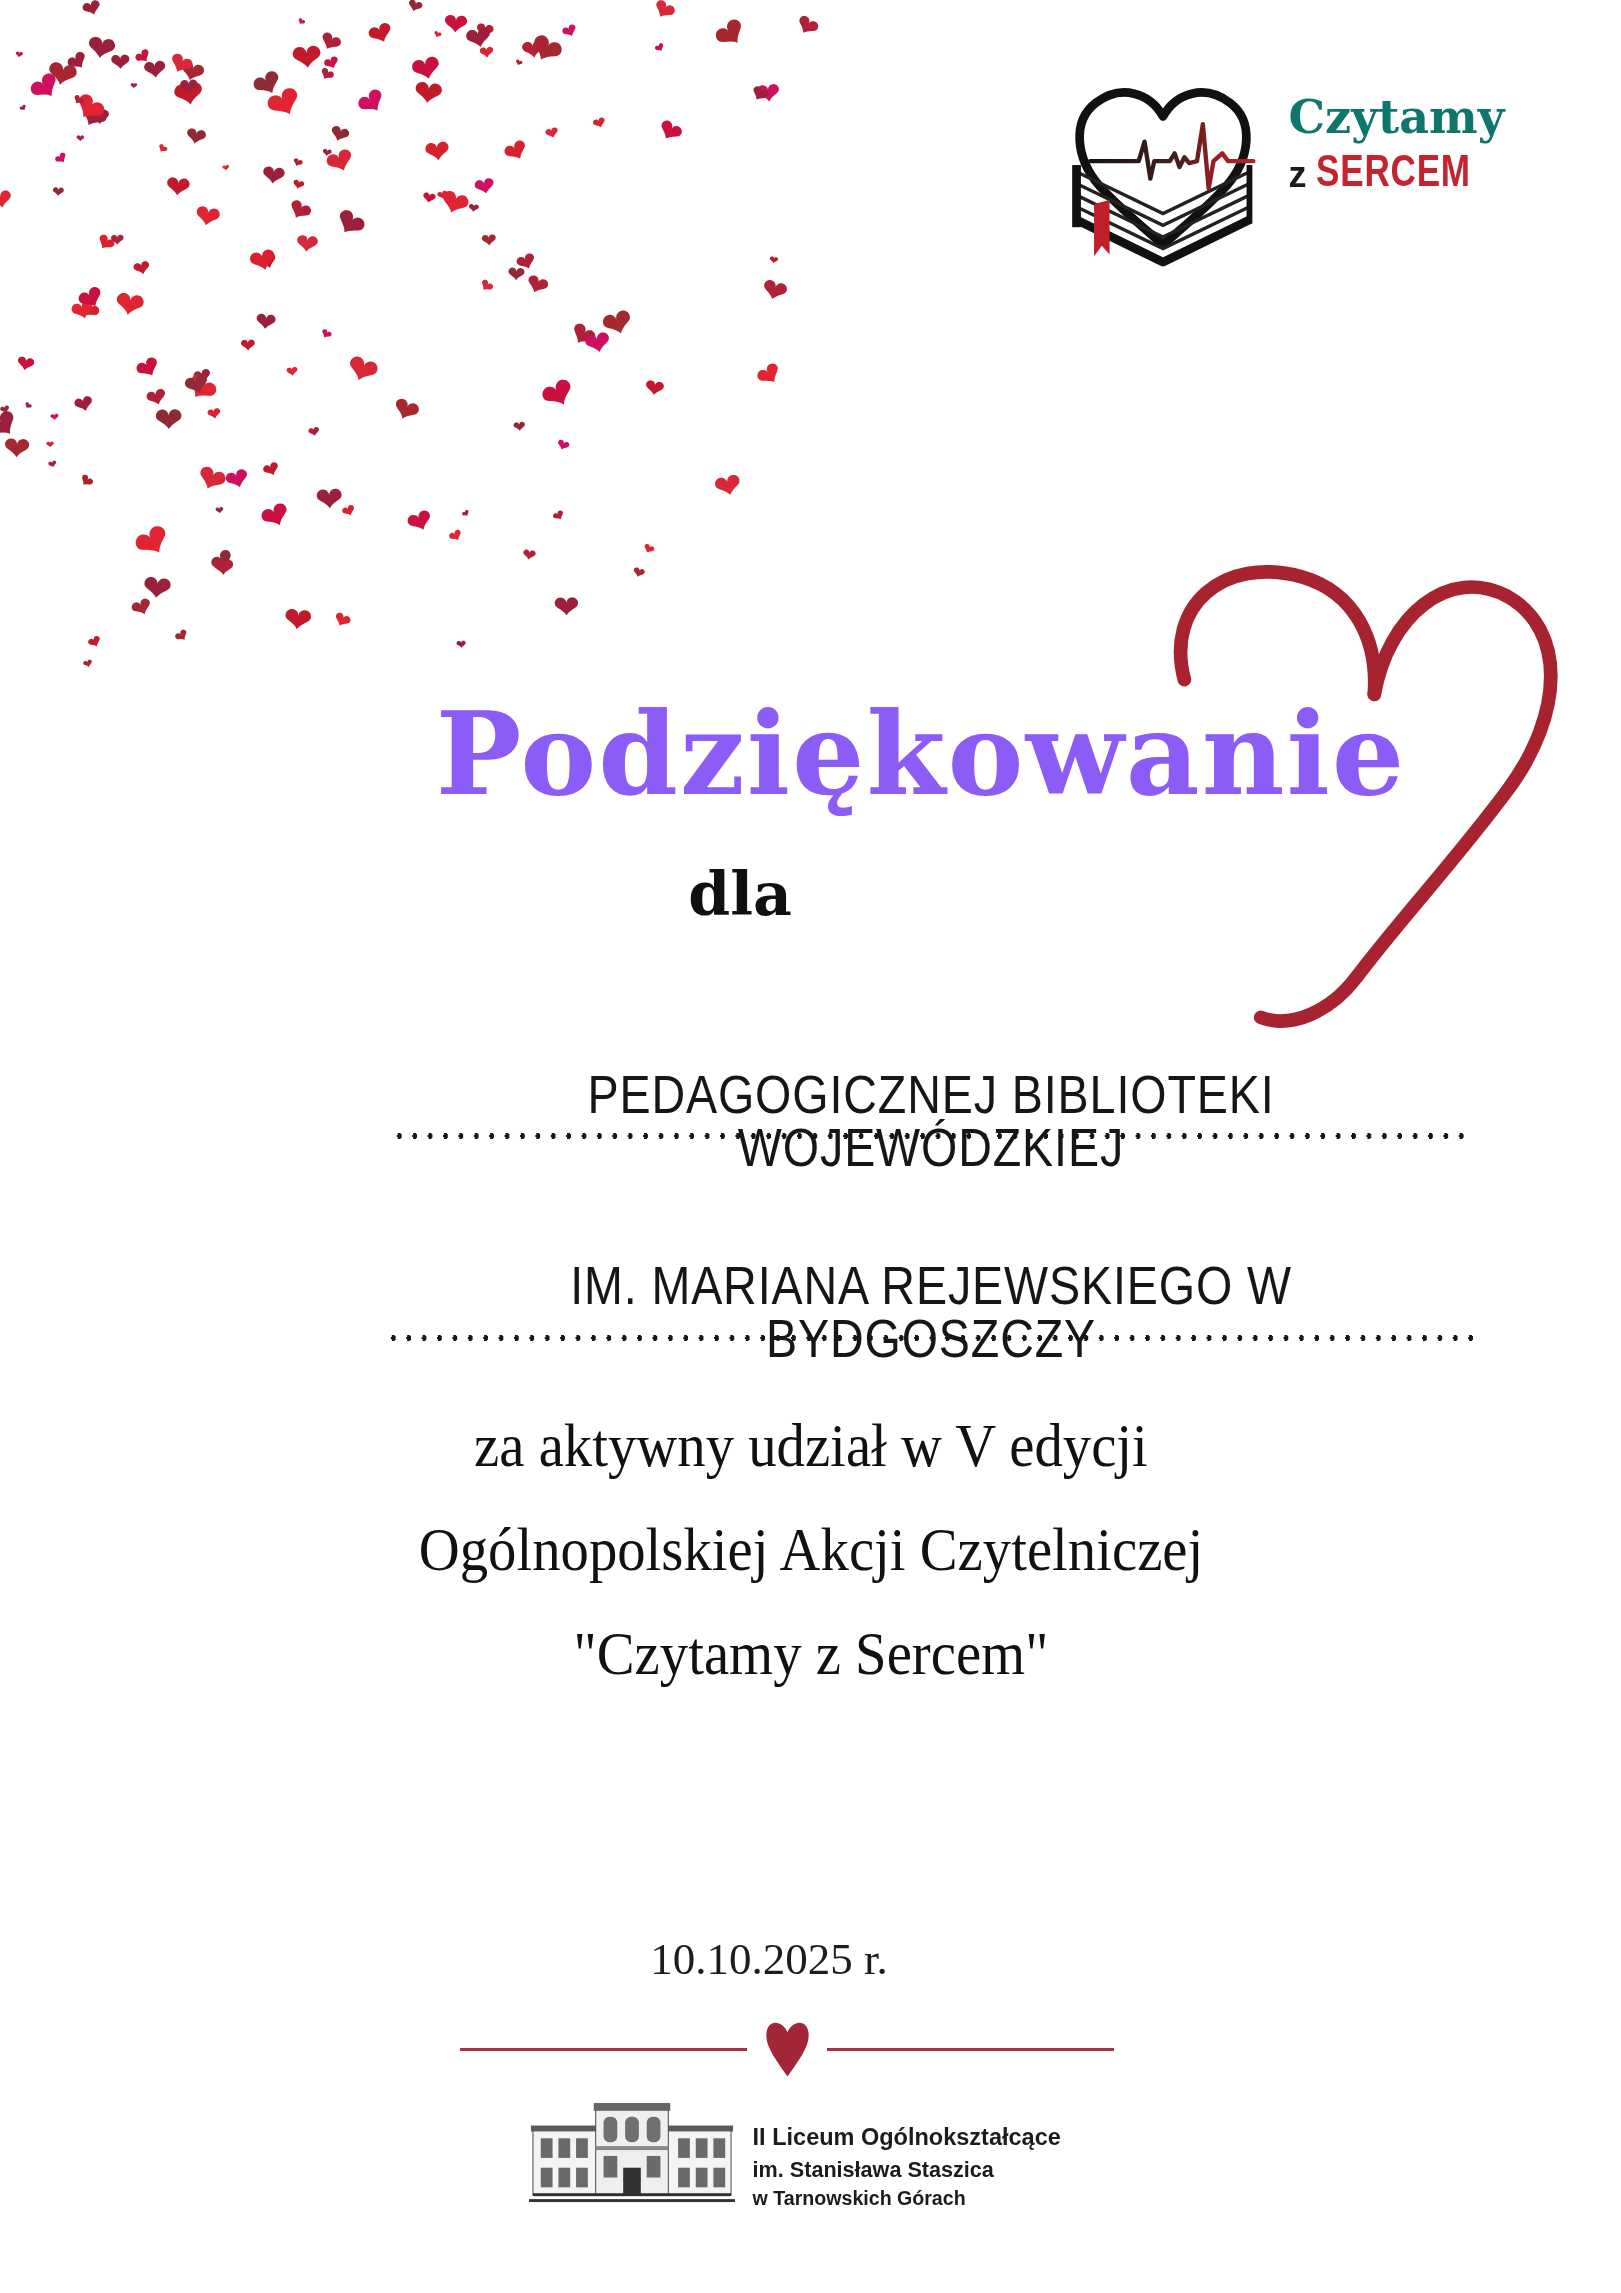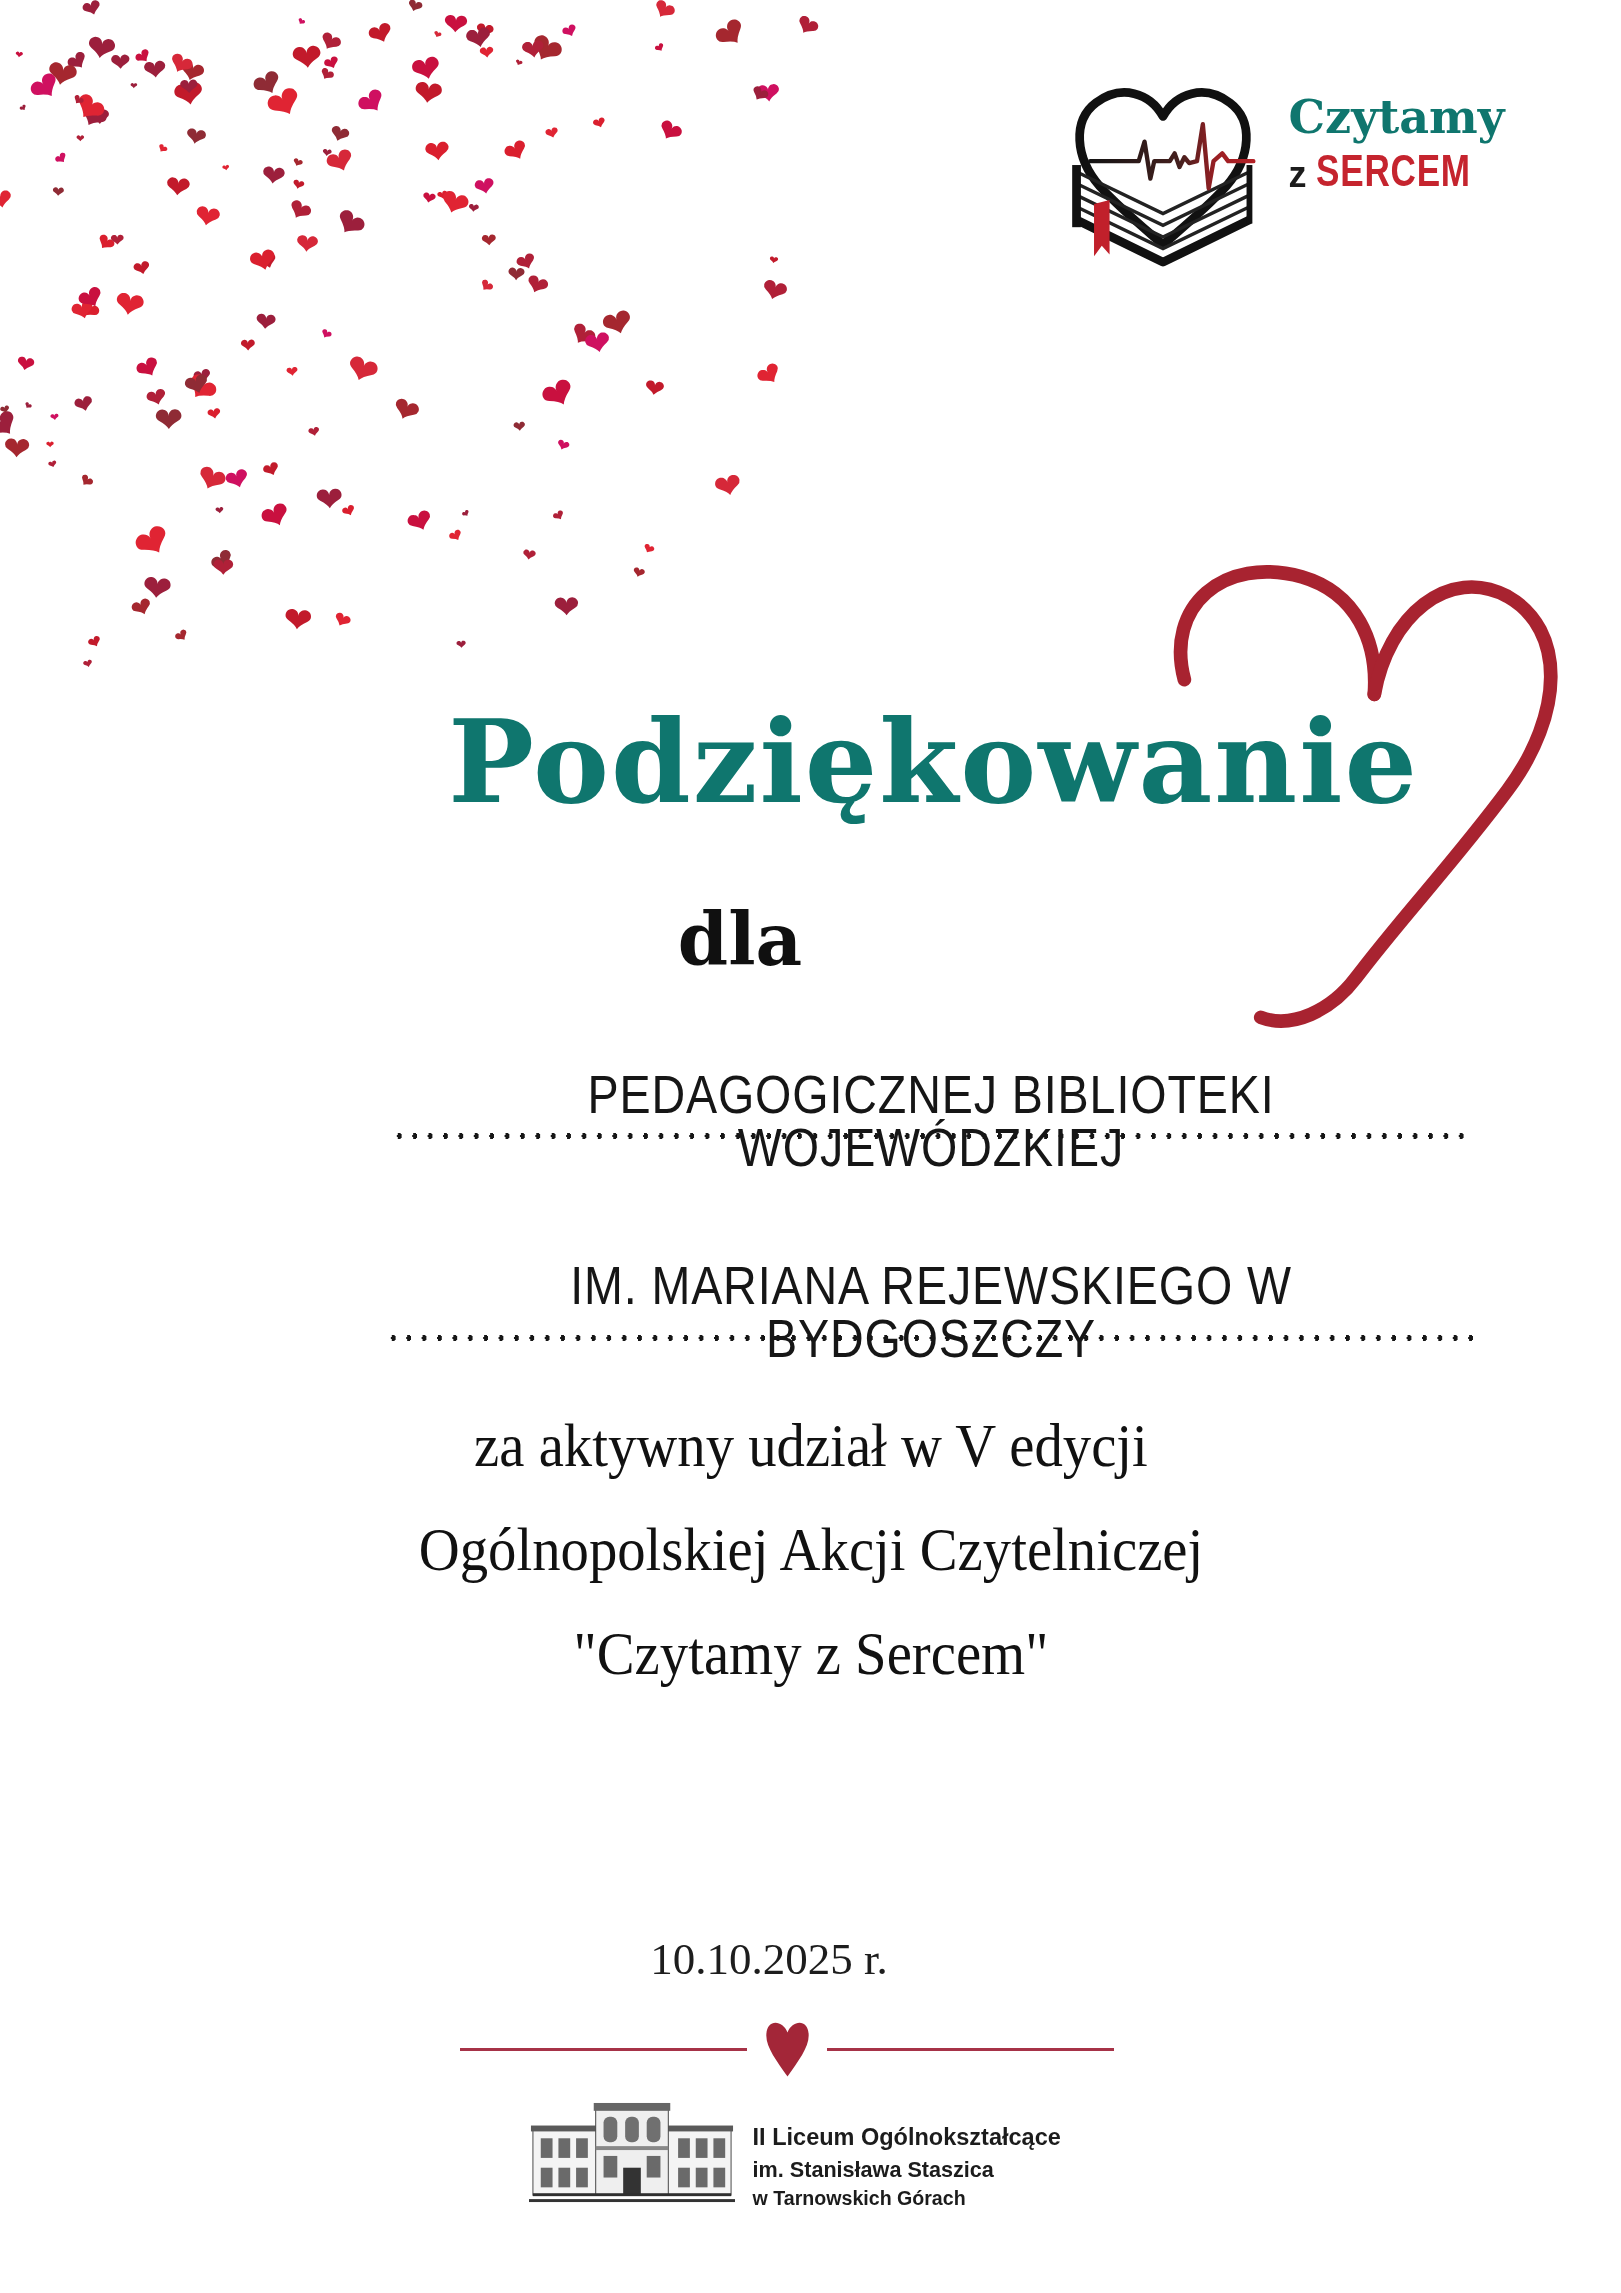--- a/index.html
+++ b/index.html
@@ -17,25 +17,25 @@
   .cz-line1{font-family:"DejaVu Serif",serif;font-weight:600;font-size:46px;color:#0f766e;line-height:1;}
   .cz-line2{display:flex;align-items:flex-end;margin-top:9.8px;}
   .cz-z{font-weight:bold;font-size:36px;color:#1c1c1c;line-height:1;margin-right:9.8px;}
   .cz-sercem{font-weight:bold;font-size:45px;color:#c5242e;line-height:.95;
              transform:scaleX(.78);transform-origin:left bottom;letter-spacing:1px;}
 
   
   .swirl{position:absolute;left:1155px;top:547px;}
 
   
-  .title{position:absolute;left:431px;top:692px;width:980px;margin:8px;text-align:right;
-         font-family:"DejaVu Serif",serif;font-weight:700;font-size:114px;color:#0f766e;
+  .title{position:absolute;left:431px;top:692px;width:980px;margin:0;text-align:center;
+         font-family:"DejaVu Serif",serif;font-weight:700;font-size:114px;color:#8b5cf6;
          letter-spacing:2px;line-height:1.1;}
-  .subtitle{position:absolute;left:544px;top:904px;width:392px;text-align:center;
-            font-family:"DejaVu Serif",serif;font-weight:700;font-size:72px;color:#101010;line-height:1;}
+  .subtitle{position:absolute;left:544px;top:864px;width:392px;text-align:center;
+            font-family:"DejaVu Serif",serif;font-weight:700;font-size:60px;color:#101010;line-height:1;}
 
   
   .recip{position:absolute;left:392px;width:1078px;text-align:center;color:#161616;
          font-size:53px;line-height:1;transform:scaleX(.88);transform-origin:center;letter-spacing:1px;}
   .recip1{top:1068px;}
   .recip2{top:1259px;}
   .dots{position:absolute;height:13.7px;background-repeat:repeat-x;
         background-image:radial-gradient(2.4px 3.3px at 7.4px 6.9px,#161616 96%,rgba(0,0,0,0) 97%);
         background-size:15.4px 13.7px;}
   .dots1{left:392px;top:1129px;width:1074px;}

